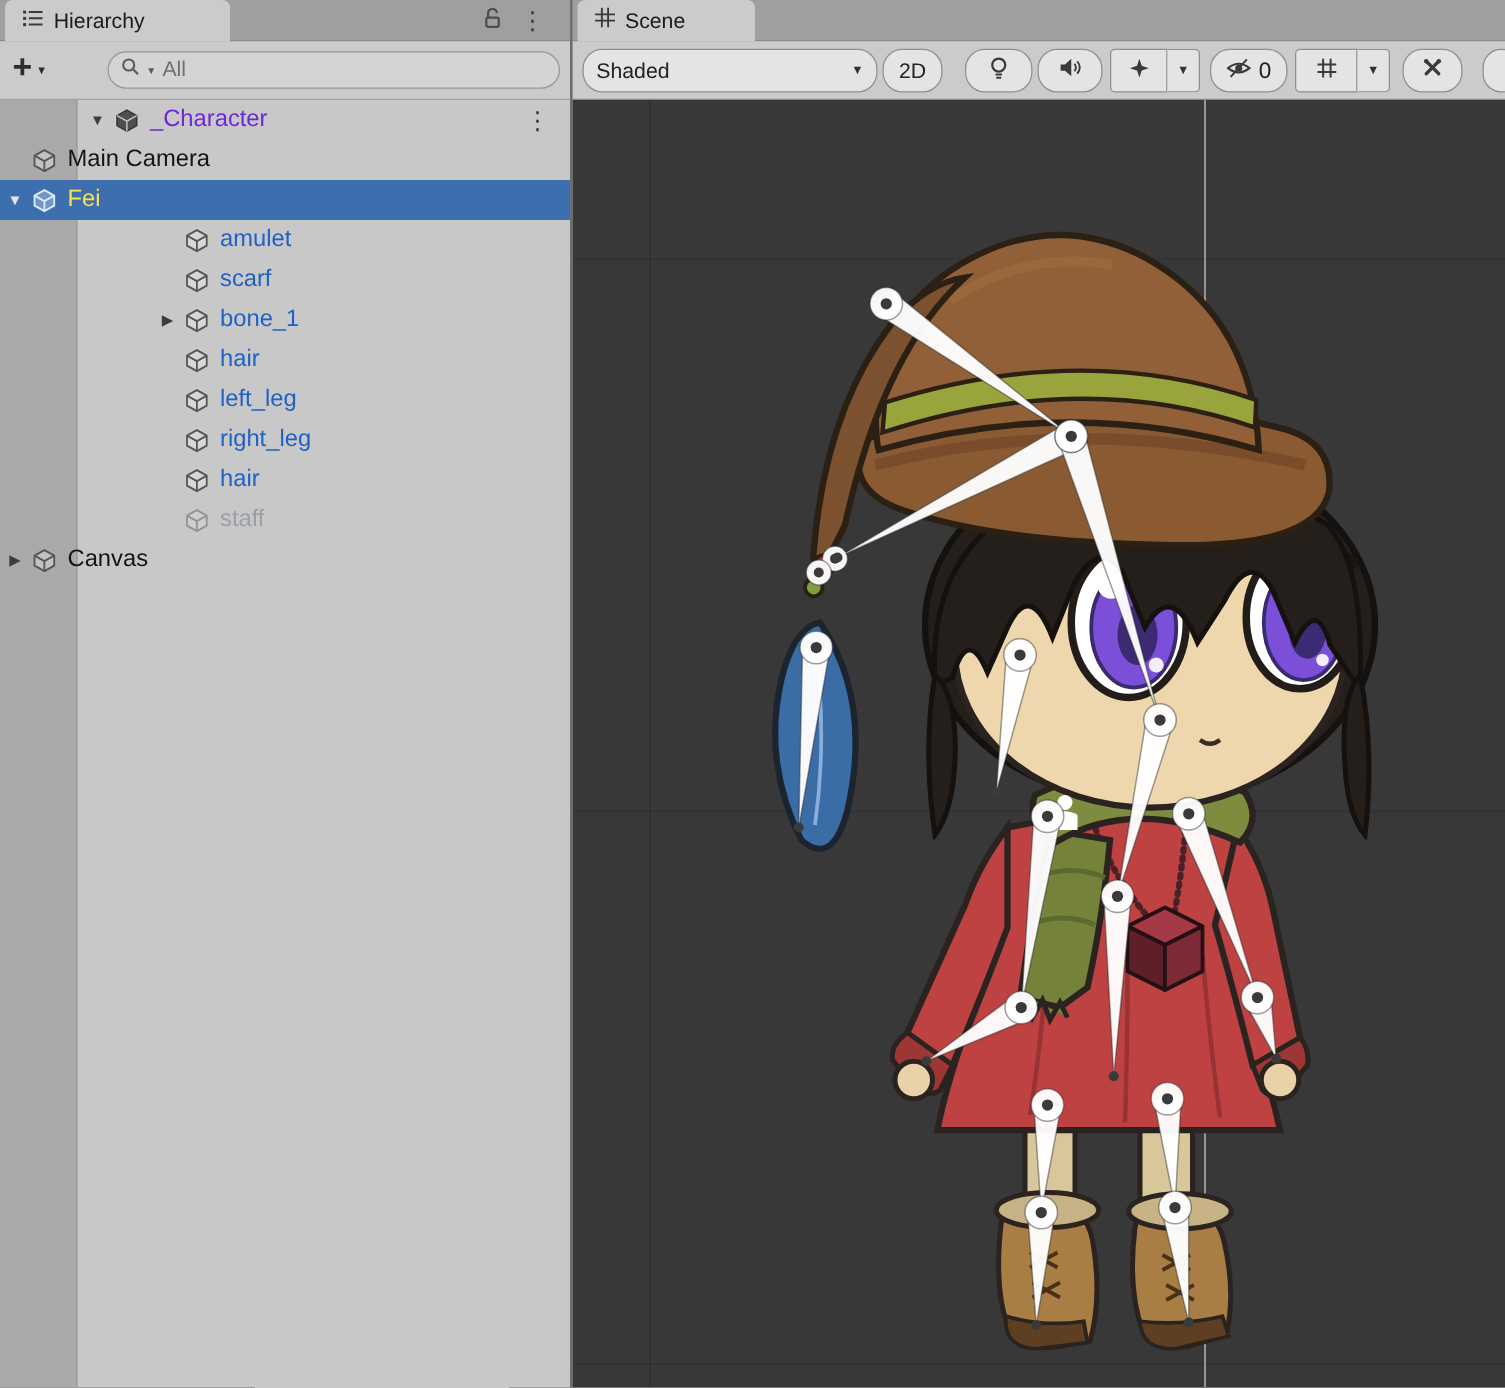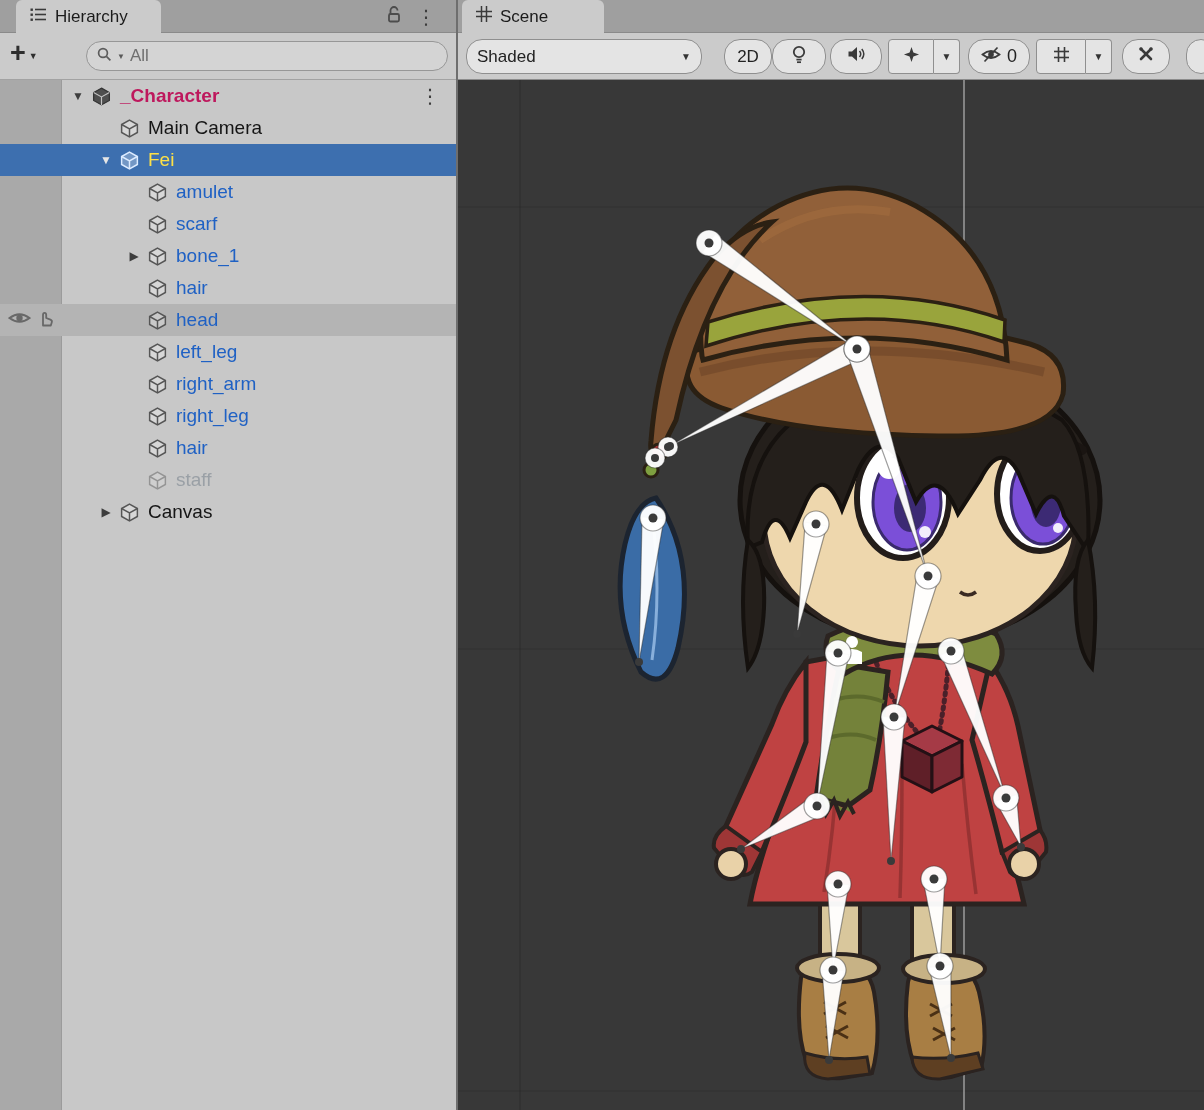--- a/index.html
+++ b/index.html
@@ -4,21 +4,21 @@
 <style>
   *{box-sizing:border-box;margin:0;padding:0}
   html,body{width:1204px;height:1110px;overflow:hidden;background:#9f9f9f;
     font-family:"Liberation Sans",sans-serif;-webkit-font-smoothing:antialiased}
   .root{position:relative;width:1204px;height:1110px;background:#9f9f9f}
 
   
   .tabwell{position:absolute;left:0;top:0;width:1204px;height:33px;background:#9f9f9f;border-bottom:1px solid #8a8a8a}
   .tab{position:absolute;top:0;height:33px;background:#cbcbcb;border-radius:6px 6px 0 0;
        display:flex;align-items:center;gap:8px;padding:0 14px;font-size:17px;color:#1b1b1b;z-index:2}
-  .tab-hier{left:16px;width:145px}
+  .tab-hier{left:4px;width:180px}
   .tab-scene{left:462px;width:142px}
   .tab-extras{position:absolute;top:0;height:33px;display:flex;align-items:center;gap:14px;z-index:2}
   .hier-extras{left:386px}
   .kebab{font-size:20px;color:#3c3c3c;line-height:1;letter-spacing:0;cursor:default}
 
   
   .hier-toolbar{position:absolute;left:0;top:33px;width:456px;height:47px;background:#cbcbcb;border-bottom:1px solid #a2a2a2;z-index:1}
   .add-btn{position:absolute;left:10px;top:5px;display:flex;align-items:flex-end;gap:3px;color:#2e2e2e}
   .add-plus{font-size:27px;line-height:30px;font-weight:bold}
   .add-caret{font-size:9px;color:#2e2e2e;padding-bottom:7px}
@@ -28,44 +28,44 @@
   .tiny-caret{font-size:8px;color:#5a5a5a}
 
   .hier-body{position:absolute;left:0;top:80px;width:456px;height:1030px;background:#c8c8c8;overflow:hidden}
   .gutter{position:absolute;left:0;top:0;width:62px;height:100%;background:#a9a9a9;border-right:1px solid #9b9b9b}
   .rows{position:absolute;left:0;top:0;width:456px}
   .row{position:relative;height:32px;display:flex;align-items:center;font-size:19px;color:#151515;cursor:default}
   .row .tri{width:24px;flex:0 0 24px;text-align:center;font-size:12px;color:#3d3d3d}
   .row .icon{width:22px;height:22px;flex:0 0 22px;margin-right:8px;display:flex;align-items:center;justify-content:center}
   .row .lbl{white-space:nowrap}
   .d0{padding-left:66px}
-  .d1{padding-left:94px}
+  .d1{}
   .d2{padding-left:122px}
-  .row.bold .lbl{font-weight:bold;color:#be185d}
+  .row.bold .lbl{font-weight:normal;color:#6d28d9}
   .row.selected{background:#3d6faf}
   .row.selected .lbl{color:#fde047}
   .row.selected .tri{color:#e6e6e6}
   .row.hoverrow{background:#b4b4b4}
   .row.prefab .lbl{color:#1f61c4}
   .row.disabled .lbl{color:#9aa0a6}
   .row.disabled .icon{opacity:.45}
   .cube{color:#565656}
   .cube-fei{color:#dcebff}
   .row-kebab{margin-left:auto;padding-right:16px;font-size:20px;color:#3c3c3c}
   .gutter-icons{position:absolute;left:0;top:0;width:62px;height:32px;display:flex;align-items:center;gap:6px;padding-left:8px}
 
   
   .scene-toolbar{position:absolute;left:458px;top:33px;width:746px;height:47px;background:#cbcbcb;border-bottom:1px solid #8b8b8b}
   .tbtn{position:absolute;top:6px;height:35px;background:#e4e4e4;border:1px solid #8f8f8f;border-radius:16px;
         display:flex;align-items:center;justify-content:center;font-size:17px;color:#222;gap:6px}
   .tbtn.split-l{border-radius:4px 0 0 4px}
   .tbtn.split-r{border-radius:0 4px 4px 0;border-left:none}
   .shaded-dd{left:8px;width:236px;justify-content:flex-start;padding:0 10px}
   .shaded-dd .dd-caret{margin-left:auto;font-size:10px;color:#333}
-  .btn-2d{left:266px;width:48px}
+  .btn-2d{left:248px;width:48px}
   .btn-bulb{left:314px;width:54px}
   .btn-audio{left:372px;width:52px}
   .btn-fx{left:430px;width:46px}
   .btn-fx-caret{left:476px;width:26px;font-size:10px;color:#333}
   .btn-eye0{left:510px;width:62px;font-size:18px}
   .btn-grid{left:578px;width:50px}
   .btn-grid-caret{left:628px;width:26px;font-size:10px;color:#333}
   .btn-tools{left:664px;width:48px}
   .btn-partial{left:728px;width:30px}
 
@@ -218,66 +218,33 @@
         <span class="tri"></span>
         <span class="icon cube">
             <svg viewBox="0 0 20 20" width="21" height="21">
               <path d="M10 2 L17.5 6.2 V13.8 L10 18 L2.5 13.8 V6.2 Z" fill="rgba(255,255,255,0.28)" stroke="currentColor" stroke-width="1.4"></path>
               <path d="M2.5 6.2 L10 10.4 L17.5 6.2 M10 10.4 V18" fill="none" stroke="currentColor" stroke-width="1.4"></path>
             </svg>
           </span>
         <span class="lbl">hair</span>
       </div>
 
-      <div class="row d2 prefab hoverrow">
-        <span class="gutter-icons">
-          <span>
-            <svg width="23" height="16" viewBox="0 0 23 16">
-                <path d="M1.5 8 Q11.5 0.5 21.5 8 Q11.5 15.5 1.5 8 Z" fill="none" stroke="#686868" stroke-width="2"></path>
-                <circle cx="11.5" cy="8" r="3.2" fill="#686868"></circle>
-              </svg>
-          </span>
-          <span>
-            <svg width="18" height="18" viewBox="0 0 18 18">
-                <path d="M6 16.5 L6 6 Q6 3.8 7.6 3.8 Q9.2 3.8 9.2 6 L9.2 9 L13.4 10.6 Q15.4 11.4 14.8 13.3 L13.8 16.5 Z" fill="none" stroke="#686868" stroke-width="1.8" stroke-linejoin="round"></path>
-              </svg>
-          </span>
-        </span>
-        <span class="tri"></span>
-        <span class="icon cube">
-            <svg viewBox="0 0 20 20" width="21" height="21">
-              <path d="M10 2 L17.5 6.2 V13.8 L10 18 L2.5 13.8 V6.2 Z" fill="rgba(255,255,255,0.28)" stroke="currentColor" stroke-width="1.4"></path>
-              <path d="M2.5 6.2 L10 10.4 L17.5 6.2 M10 10.4 V18" fill="none" stroke="currentColor" stroke-width="1.4"></path>
-            </svg>
-          </span>
-        <span class="lbl">head</span>
-      </div>
 
 
       <div class="row d2 prefab">
         <span class="tri"></span>
         <span class="icon cube">
             <svg viewBox="0 0 20 20" width="21" height="21">
               <path d="M10 2 L17.5 6.2 V13.8 L10 18 L2.5 13.8 V6.2 Z" fill="rgba(255,255,255,0.28)" stroke="currentColor" stroke-width="1.4"></path>
               <path d="M2.5 6.2 L10 10.4 L17.5 6.2 M10 10.4 V18" fill="none" stroke="currentColor" stroke-width="1.4"></path>
             </svg>
           </span>
         <span class="lbl">left_leg</span>
       </div>
 
-      <div class="row d2 prefab">
-        <span class="tri"></span>
-        <span class="icon cube">
-            <svg viewBox="0 0 20 20" width="21" height="21">
-              <path d="M10 2 L17.5 6.2 V13.8 L10 18 L2.5 13.8 V6.2 Z" fill="rgba(255,255,255,0.28)" stroke="currentColor" stroke-width="1.4"></path>
-              <path d="M2.5 6.2 L10 10.4 L17.5 6.2 M10 10.4 V18" fill="none" stroke="currentColor" stroke-width="1.4"></path>
-            </svg>
-          </span>
-        <span class="lbl">right_arm</span>
-      </div>
 
       <div class="row d2 prefab">
         <span class="tri"></span>
         <span class="icon cube">
             <svg viewBox="0 0 20 20" width="21" height="21">
               <path d="M10 2 L17.5 6.2 V13.8 L10 18 L2.5 13.8 V6.2 Z" fill="rgba(255,255,255,0.28)" stroke="currentColor" stroke-width="1.4"></path>
               <path d="M2.5 6.2 L10 10.4 L17.5 6.2 M10 10.4 V18" fill="none" stroke="currentColor" stroke-width="1.4"></path>
             </svg>
           </span>
         <span class="lbl">right_leg</span>

